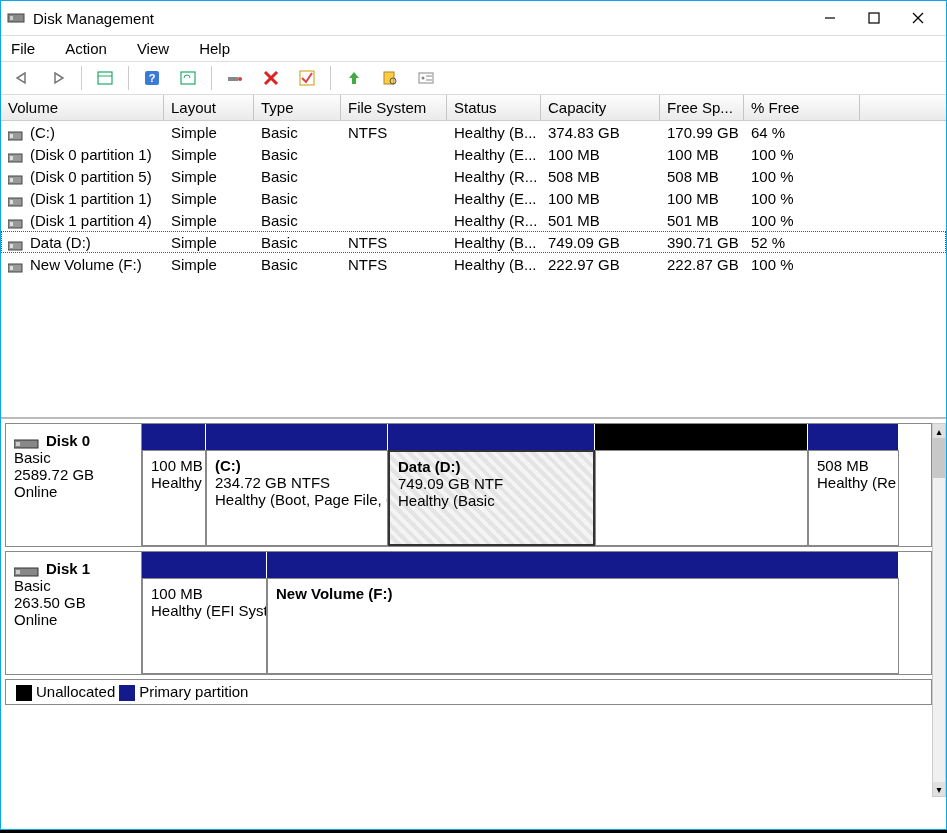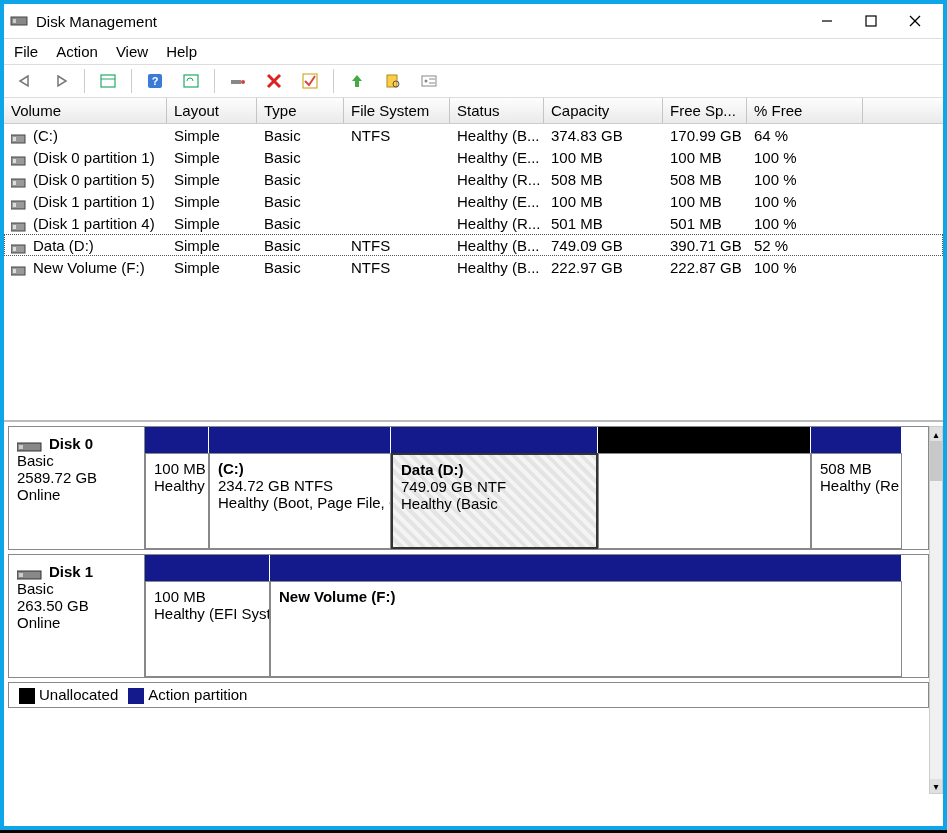--- a/index.html
+++ b/index.html
@@ -1,22 +1,22 @@
 <!DOCTYPE html>
 <html><head>
 <meta charset="utf-8">
 <style>
 * { box-sizing: border-box; font-family: "Segoe UI", Tahoma, sans-serif; }
 body { margin: 0; background: #000; width: 947px; height: 833px; overflow: hidden; }
-.window { width: 947px; height: 830px; background: #fff; display: flex; flex-direction: column; border: 4px solid #0ea5e9; }
+.window { width: 947px; height: 830px; background: #fff; display: flex; flex-direction: column; border: 1px solid #0ea5e9; }
 .titlebar { height: 34px; display: flex; align-items: center; padding: 0 6px; font-size: 15px; }
 .titlebar .app-icon { width: 18px; height: 18px; margin-right: 8px; }
 .titlebar .title { flex: 1; }
 .titlebar .ctrl { width: 44px; height: 28px; display: flex; align-items: center; justify-content: center; font-size: 14px; }
-.menubar { height: 26px; display: flex; align-items: center; gap: 18px; padding: 0 10px; font-size: 15px; border-top: 1px solid #ddd; text-align: center; }
+.menubar { height: 26px; display: flex; align-items: center; gap: 30px; padding: 0 10px; font-size: 15px; border-top: 1px solid #ddd; text-align: center; }
 .menubar span { cursor: default; }
 .toolbar { height: 34px; display: flex; align-items: center; gap: 10px; padding: 0 8px; border-top: 1px solid #ddd; border-bottom: 1px solid #ddd; }
 .toolbar .tbtn { width: 26px; height: 26px; display: flex; align-items: center; justify-content: center; font-size: 15px; border: 1px solid transparent; }
 .toolbar .sep { width: 1px; height: 24px; background: #ccc; }
 .headerrow { display: flex; height: 26px; background: linear-gradient(#fdfdfd,#eaeaea); font-size: 15px; align-items: stretch; border-bottom: 1px solid #ccc; }
 .headerrow .hcell { padding: 3px 7px; border-right: 1px solid #c5c5c5; display:flex; align-items:center; }
 .volpanel { height: 298px; overflow: auto; border-bottom: 2px solid #bbb; }
 .volrow { display: flex; height: 22px; font-size: 15px; align-items: center; }
 .volrow.selected { outline: 1px dotted #555; outline-offset: -1px; }
 .volrow .vcell { padding: 0 7px; overflow: hidden; white-space: nowrap; text-overflow: clip; }
@@ -28,21 +28,21 @@
 .diskinfo b { font-weight: 600; }
 .parts { flex:1; display:flex; flex-direction:column; }
 .stripe { height: 26px; display:flex; }
 .stripe div { border-right:1px solid #fff; }
 .blue { background:#141a8c; }
 .black { background:#000; }
 .partsrow { flex:1; display:flex; }
 .partbox { border:1px solid #888; margin:0; padding:6px 8px; font-size:15px; overflow:hidden; white-space:nowrap; }
 .partbox.selected { background: repeating-linear-gradient(45deg,#f4f4f4,#f4f4f4 4px,#e4e4e4 4px,#e4e4e4 8px); border:2px solid #333; }
 .partbox .ptitle { font-weight:600; }
-.legend { height: 16px; display:flex; align-items:center; gap:10px; font-size:15px; padding:12px 10px; border:1px solid #888; margin:0 14px 0 4px; }
+.legend { height: 16px; display:flex; align-items:center; gap:4px; font-size:15px; padding:12px 10px; border:1px solid #888; margin:0 14px 0 4px; }
 .swatch { width:16px; height:16px; display:inline-block; vertical-align:middle; margin-right:4px; }
 .scrollbar { position:absolute; right:0; top:4px; width:14px; height:calc(100% - 36px); background:#f0f0f0; border:1px solid #ccc; }
 .scrollbtn { height:14px; display:flex; align-items:center; justify-content:center; font-size:10px; background:#e0e0e0; }
 </style>
 </head>
 <body>
 
 <div class="window">
   <div class="titlebar">
     <span class="app-icon"><svg viewBox="0 0 18 18">
@@ -318,21 +318,21 @@
             </div>
             <div class="partbox" style="width: 632px;">
               <div class="ptitle">New Volume  (F:)</div>
             </div>
           </div>
       </div>
     </div>
 
     <div class="legend">
       <span><span class="swatch" style="background:#000"></span><span>Unallocated</span></span>
-      <span><span class="swatch" style="background:#141a8c"></span><span>Action partition</span></span>
+      <span><span class="swatch" style="background:#141a8c"></span><span>Primary partition</span></span>
     </div>
 
     <div class="scrollbar">
       <div class="scrollbtn">▴</div>
       <div style="height:40px;background:#c8c8c8;margin:0;"></div>
       <div style="flex:1"></div>
       <div class="scrollbtn" style="position:absolute;bottom:0;width:100%">▾</div>
     </div>
 
   </div>

